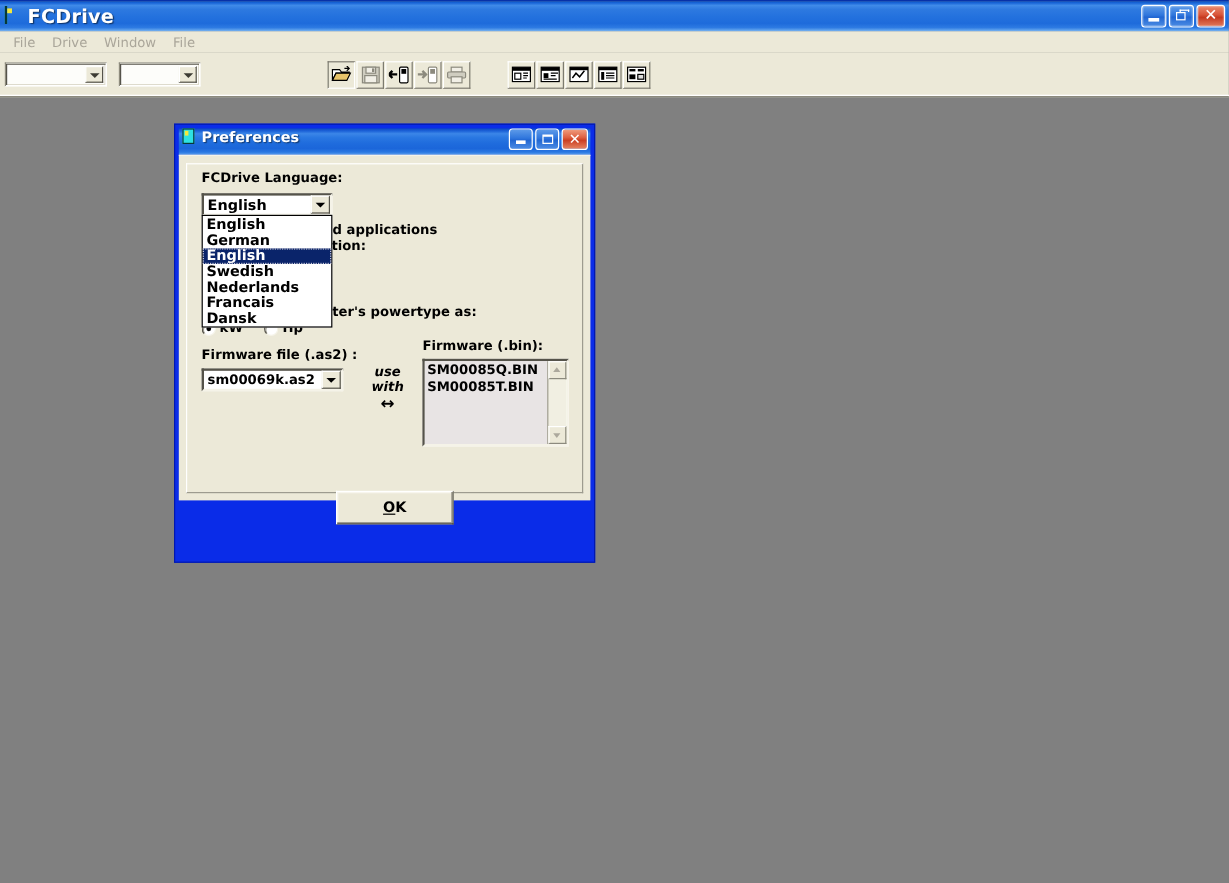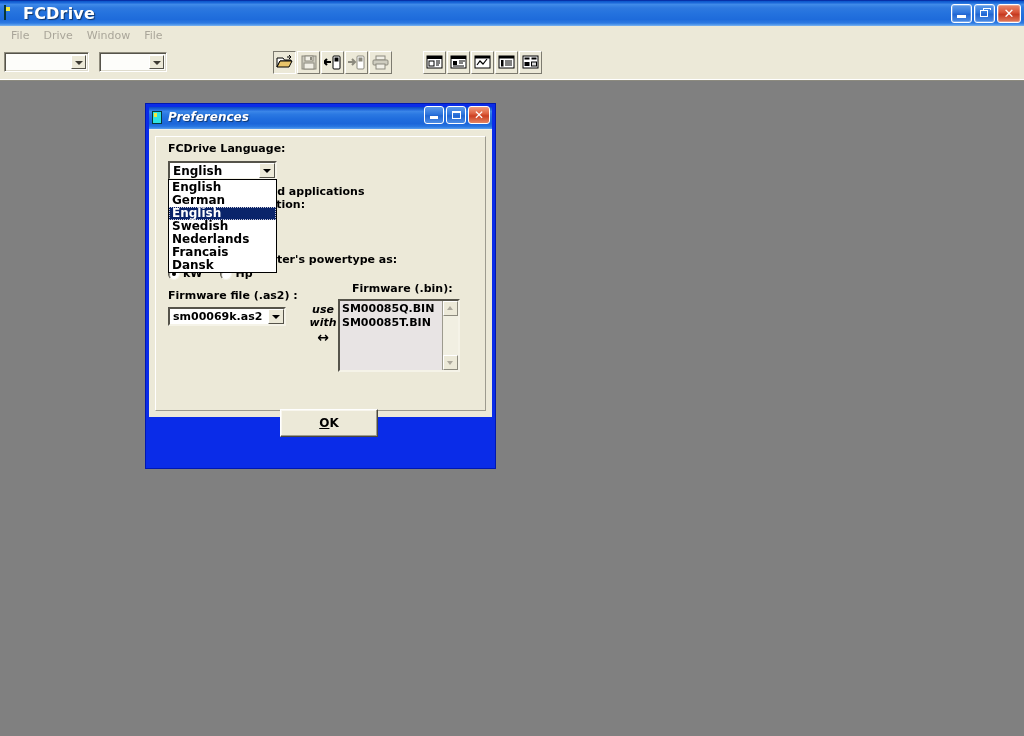--- a/index.html
+++ b/index.html
@@ -201,24 +201,23 @@
     border: 1px solid #0018b0;
     box-sizing: border-box;
     padding: 3px;
   }
   .dlg-titlebar {
     height: 22px;
     background: linear-gradient(to bottom,
         #0b48c4 0%, #1d63d8 10%, #3b86e8 20%, #2a78e2 34%,
         #1f6cdd 56%, #1b66da 76%, #2a78e2 90%, #5ba0ee 100%);
     display: flex;
-    align-items: flex-end;
+    align-items: flex-start;
     padding: 0 2px 5px 3px;
     box-sizing: border-box;
-    font-style: italic;
   }
   .dlg-title-icon {
     width: 10px; height: 13px;
     background: #2ee2e2;
     border: 1px solid #083838;
     position: relative;
     box-sizing: border-box;
     margin-right: 6px;
     flex: 0 0 auto;
   }
@@ -393,21 +392,21 @@
     font-style: italic;
   }
   .use-with .arrow {
     display: block;
     margin-top: 2px;
     font-size: 14px;
     line-height: 12px;
   }
   .fw-list-wrap {
     position: absolute;
-    left: 182px; top: 162px;
+    left: 196px; top: 162px;
     width: 122px; height: 73px;
     background: #ffffff;
     border: 2px solid;
     border-color: #55534a #f5f3e8 #f5f3e8 #55534a;
     box-sizing: border-box;
     display: flex;
   }
   .fw-list {
     flex: 1 1 auto;
     background: #e8e4e4;

